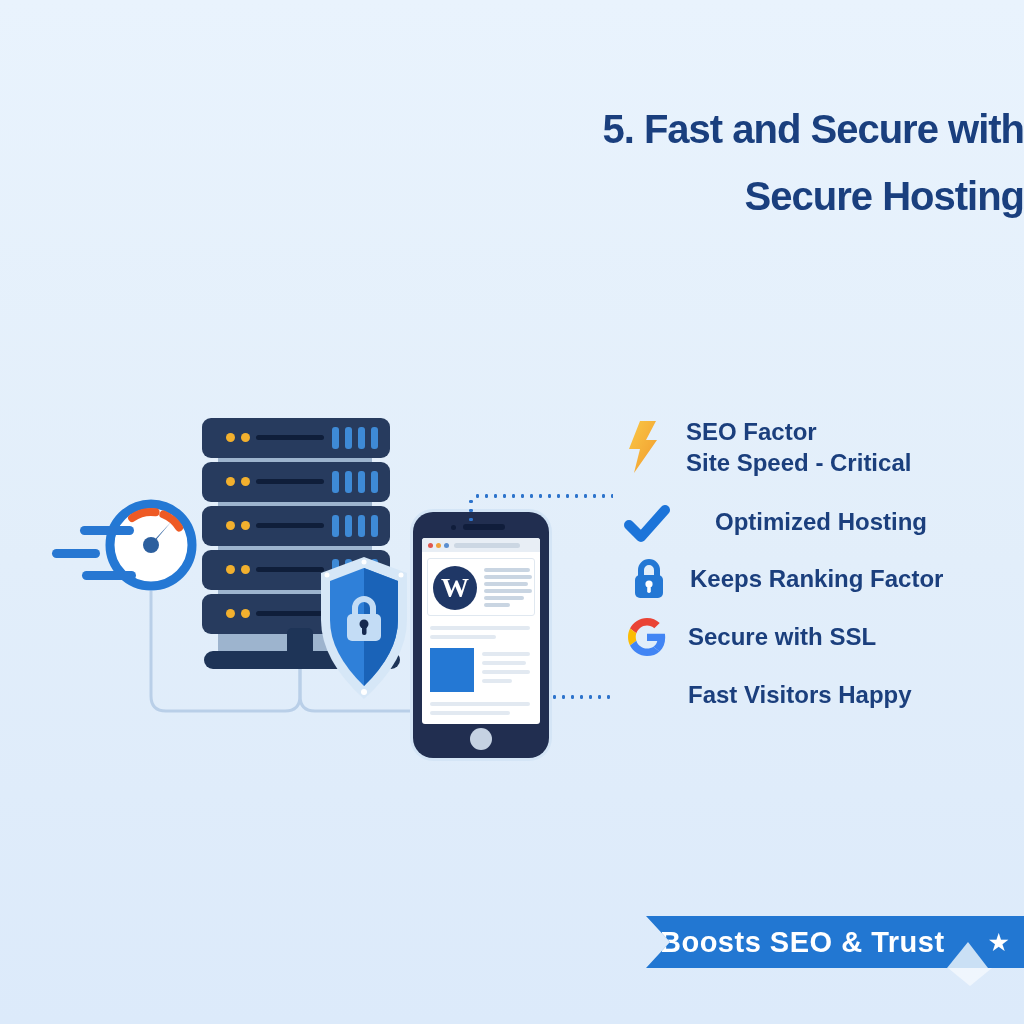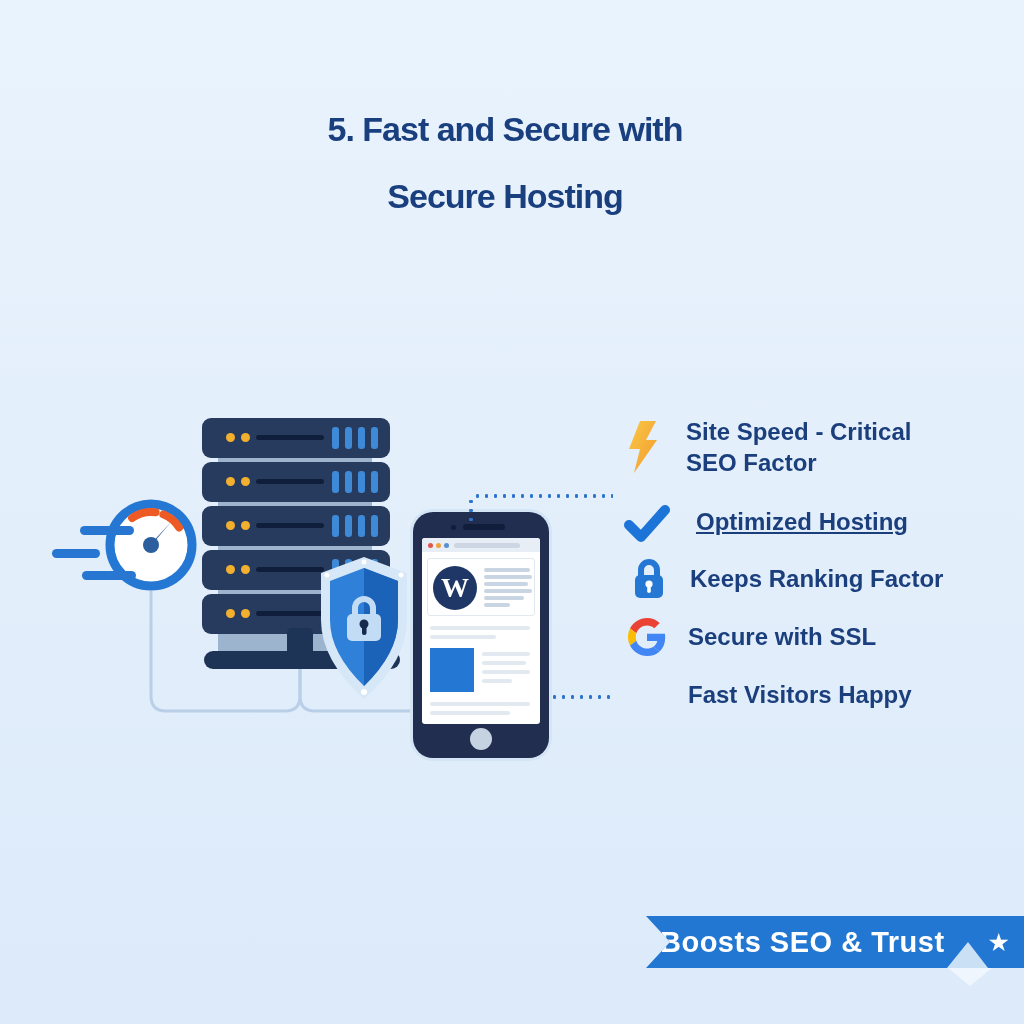--- a/index.html
+++ b/index.html
@@ -6,22 +6,22 @@
   *{box-sizing:border-box;}
   .canvas{
     position:relative;width:1024px;height:1024px;overflow:hidden;
     background:linear-gradient(180deg,#e9f3fd 0%,#e2eefa 55%,#dceafa 100%);
     font-family:"Liberation Sans", sans-serif;
   }
   .abs{position:absolute;}
 
   
   .title{
-    left:0;right:14px;top:96px;text-align:center;
-    color:#1a3f7e;font-weight:bold;font-size:34px;line-height:67px;letter-spacing:-1px;
+    left:0;right:0;top:96px;text-align:right;
+    color:#1a3f7e;font-weight:bold;font-size:40px;line-height:67px;letter-spacing:-1px;
   }
 
   
   .cables{left:0;top:0;}
 
   
   .speedline{background:#2777d2;border-radius:6px;height:9px;}
   .sl1{left:80px;top:526px;width:54px;}
   .sl2{left:52px;top:549px;width:48px;}
   .sl3{left:82px;top:571px;width:54px;}
@@ -207,28 +207,28 @@
   <svg class="abs" style="left:626px;top:421px;" width="34" height="52">
     <defs>
         <linearGradient id="boltg" x1="0" y1="0" x2="1" y2="1">
       <stop offset="0" stop-color="#f9c846"></stop>
           <stop offset="1" stop-color="#f29a2e"></stop>
     </linearGradient>
       </defs>
     <polygon points="14,0 30,0 20,19 31,19 8,52 14,28 3,28" fill="url(#boltg)"></polygon>
   </svg>
   <div class="abs feature-text" style="left:686px;top:416px;">
+    <div>SEO Factor</div>
     <div>Site Speed - Critical</div>
-    <div>SEO Factor</div>
   </div>
 
   <svg class="abs" style="left:624px;top:505px;" width="46" height="38">
     <path d="M5,20 L17,32 L41,5" fill="none" stroke="#1c74d9" stroke-width="10" stroke-linecap="round" stroke-linejoin="round"></path>
   </svg>
-  <div class="abs feature-text" style="left:696px;top:506px;text-decoration:underline;">Optimized Hosting</div>
+  <div class="abs feature-text" style="left:715px;top:506px;">Optimized Hosting</div>
 
   <svg class="abs" style="left:631px;top:556px;" width="36" height="44">
     <path d="M10,20 v-6 a8,8 0 0 1 16,0 v6" fill="none" stroke="#2478d4" stroke-width="6"></path>
     <rect x="4" y="19" width="28" height="23" rx="5" fill="#2478d4"></rect>
     <circle cx="18" cy="28" r="3.6" fill="#ffffff"></circle>
     <rect x="16.2" y="30" width="3.6" height="7" rx="1.8" fill="#ffffff"></rect>
   </svg>
   <div class="abs feature-text" style="left:690px;top:563px;">Keeps Ranking Factor</div>
 
   <svg class="abs" style="left:628px;top:618px;" width="38" height="38" viewBox="0 0 48 48">

